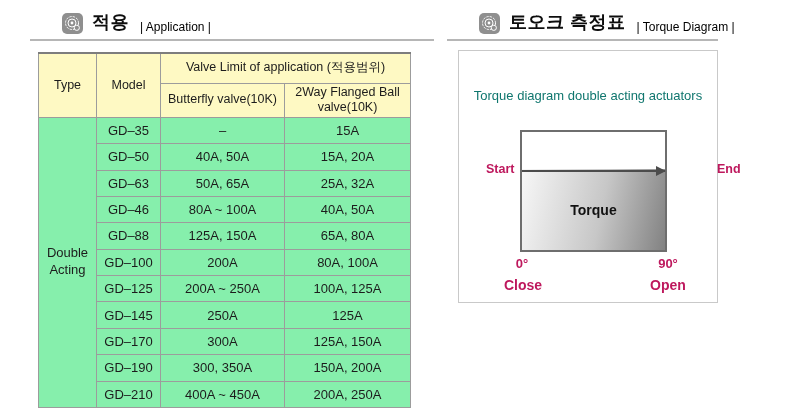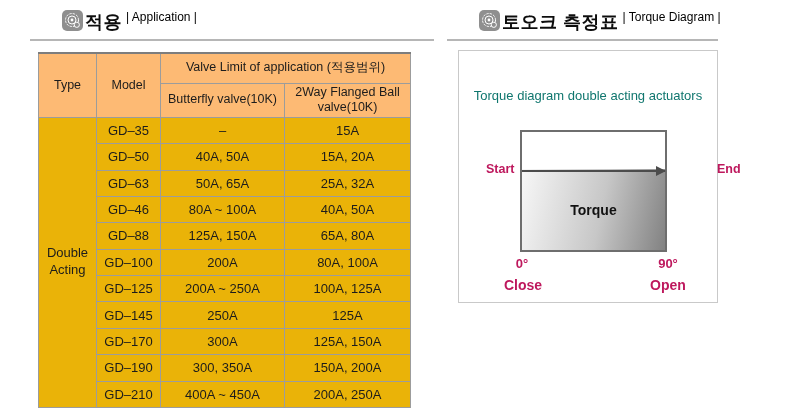--- a/index.html
+++ b/index.html
@@ -1,42 +1,42 @@
 <!DOCTYPE html>
 <html><head>
 <meta charset="utf-8">
 <style>
   * { margin:0; padding:0; box-sizing:border-box; }
   html,body { width:800px; height:415px; background:#fff; overflow:hidden;
     font-family:"Liberation Sans", sans-serif; color:#1c1c1c; }
   .stage { position:relative; width:800px; height:415px; background:#fff; }
 
   
-  .sec-header { position:absolute; top:10px; display:flex; align-items:flex-start; gap:2px;padding-left:32px; }
+  .sec-header { position:absolute; top:10px; display:flex; align-items:flex-end; gap:9px;padding-left:32px; }
   .sec-header.left { left:30px; }
   .sec-header.right { left:447px; }
   .app-icon { display:inline-flex; width:21px; height:21px; }
   .title-ko { font-size:18px; font-weight:bold; color:#0d0d0d; letter-spacing:0.5px; }
   .title-en { font-size:12px; color:#000000; margin-left:2px; }
   .underline { position:absolute; top:39px; height:2px; background:#b6b6b6; }
   .underline.left { left:30px; width:404px; }
   .underline.right { left:447px; width:271px; }
 
   
   table.app-table { position:absolute; left:38px; top:52px; width:372px; height:356px;
     border-collapse:collapse; table-layout:fixed; }
   table.app-table col.c-type { width:58px; }
   table.app-table col.c-model { width:64px; }
   table.app-table col.c-butterfly { width:124px; }
   table.app-table col.c-ball { width:126px; }
   table.app-table th, table.app-table td {
     border:1px solid #9c9c9c; text-align:center; vertical-align:middle;
-    font-size:13px; padding:1px 2px; background:#eab308; }
+    font-size:13px; padding:1px 2px; background:#86efac; }
   table.app-table { border-top:2px solid #7d7d7d; }
-  table.app-table thead th { background:#fdba74; font-weight:normal; font-size:12.5px; line-height:1.25; }
+  table.app-table thead th { background:#fef9c3; font-weight:normal; font-size:12.5px; line-height:1.25; }
   table.app-table thead tr.h1 { height:30px; }
   table.app-table thead tr.h2 { height:33px; }
   table.app-table td.type-cell { font-size:13px; line-height:1.3;text-align:center; }
   table.app-table td { height:26px; }
 
   
   .torque-box { position:absolute; left:458px; top:50px; width:260px; height:253px;
     border:1px solid #c9c9c9; background:#fff; }
   .torque-title { position:absolute; left:0; right:0; top:37px; text-align:center;
     font-size:13px; color:#0f766e; }

